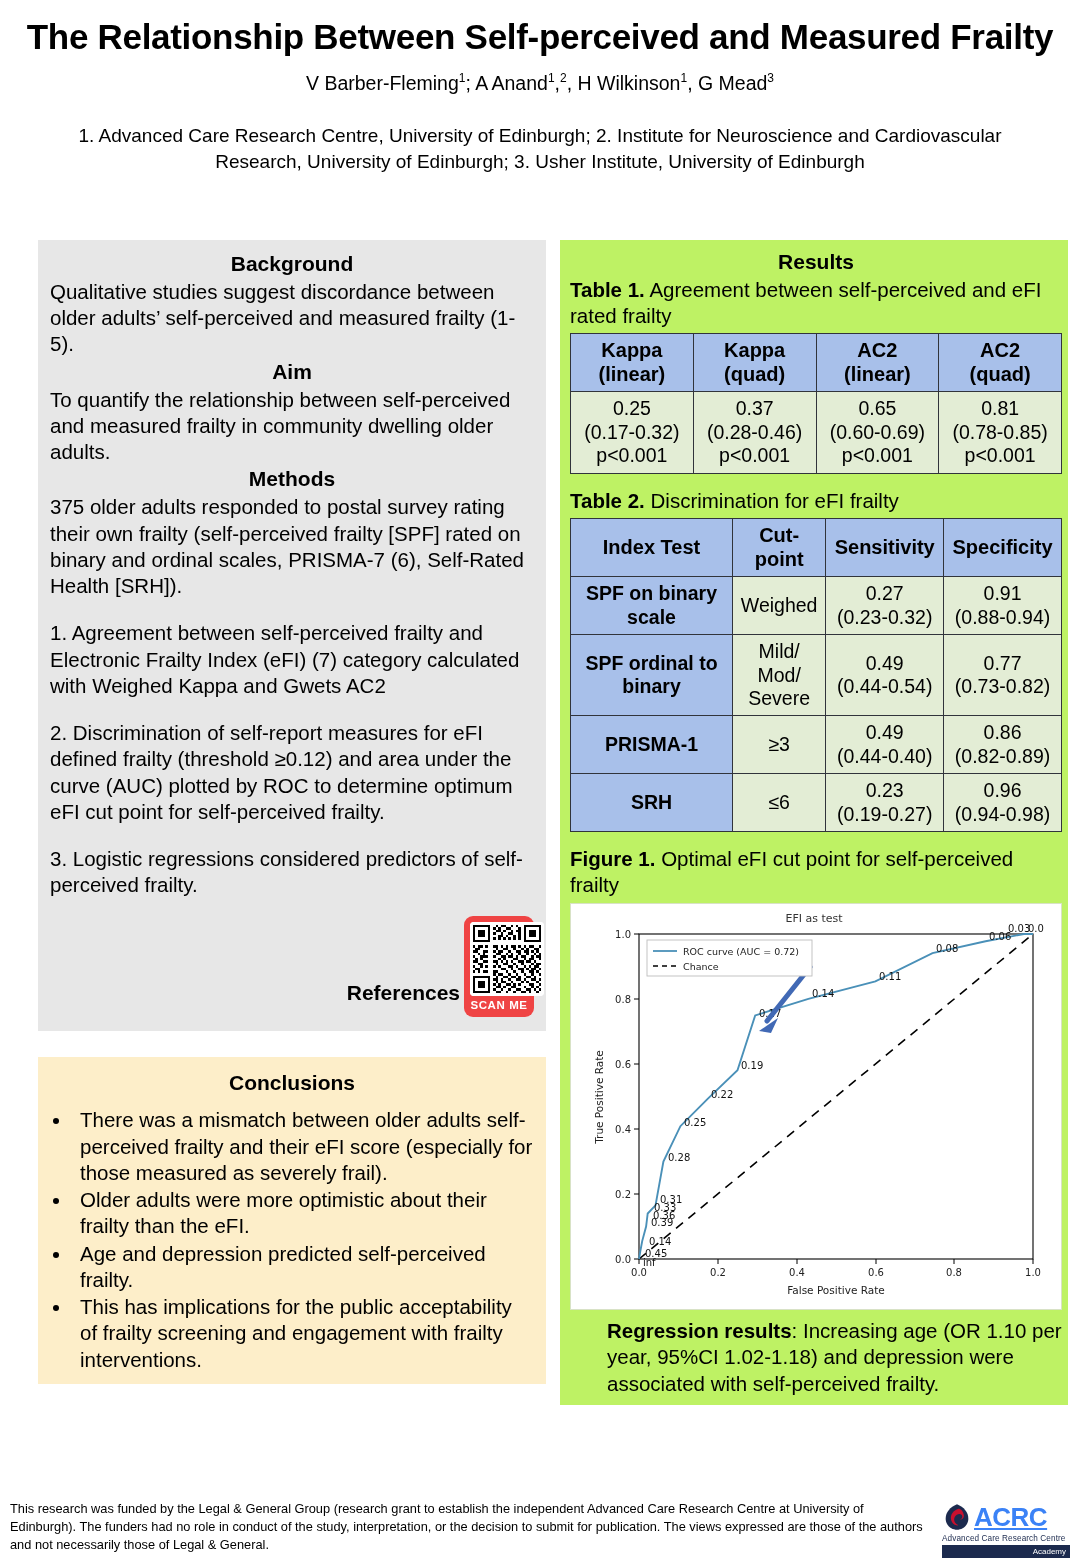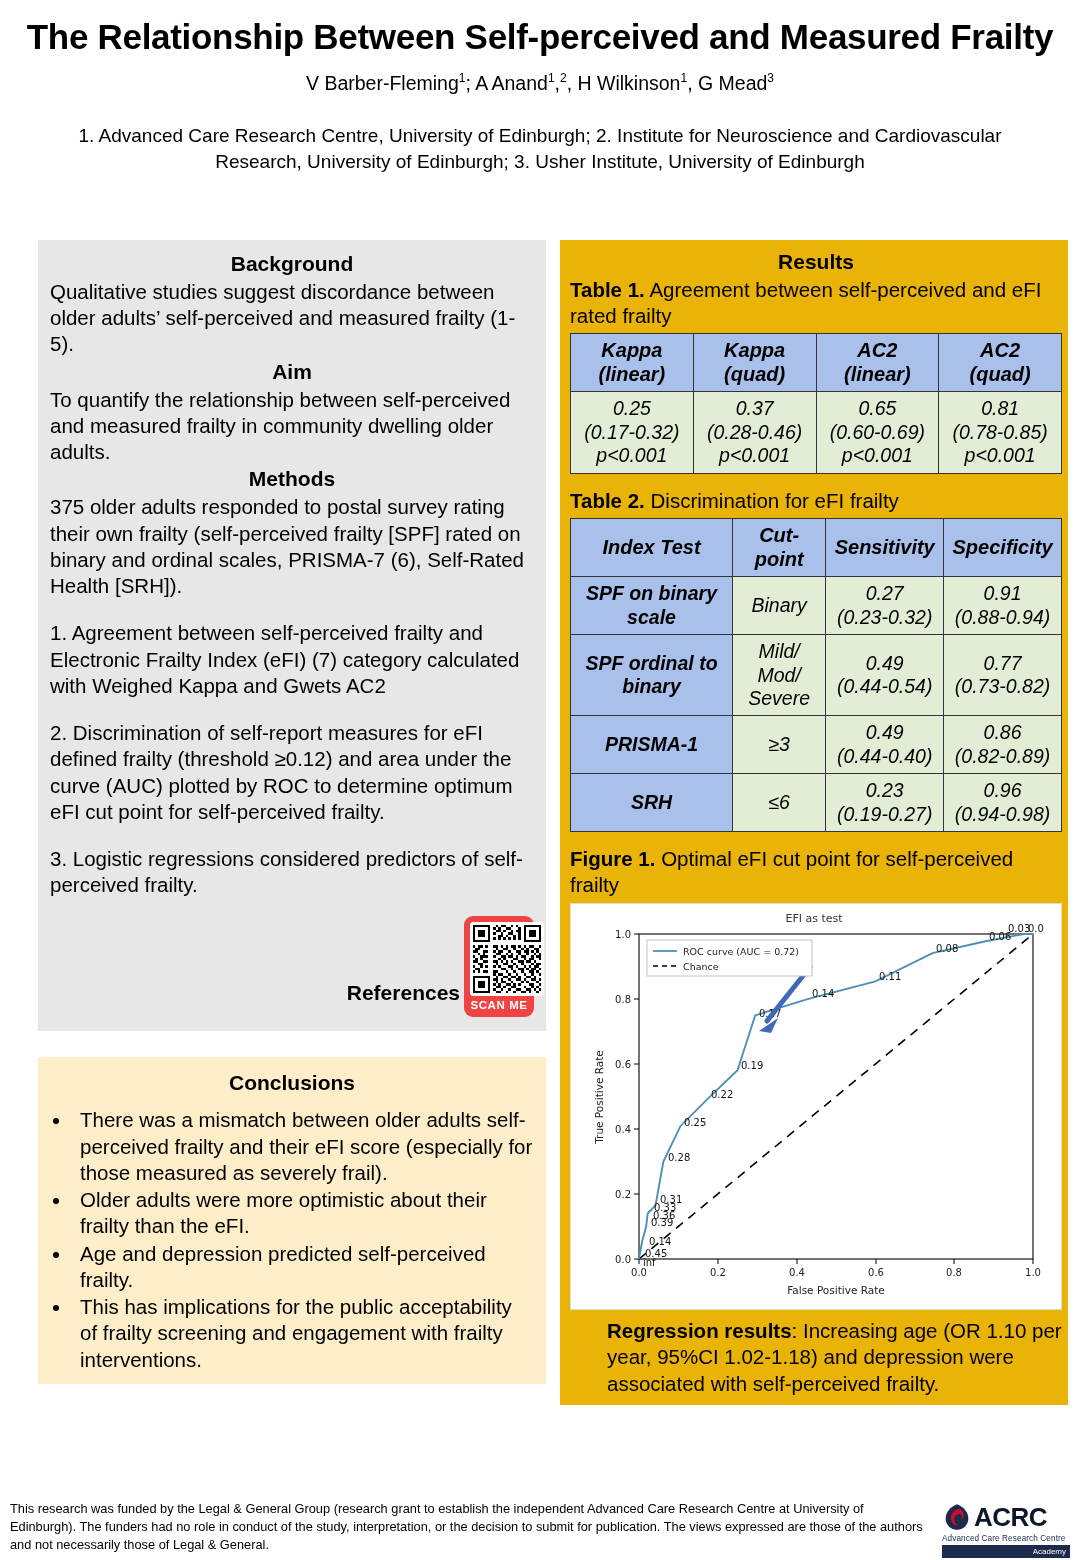--- a/index.html
+++ b/index.html
@@ -68,21 +68,21 @@
     background: #e7e7e7;
     padding: 10px 12px 14px 12px;
     box-sizing: border-box;
   }
   .panel-cream {
     background: #fdeec9;
     padding: 12px 12px 10px 12px;
     box-sizing: border-box;
   }
   .panel-green {
-    background: #eab308;
+    background: #bef264;
     padding: 8px 6px 8px 10px;
     box-sizing: border-box;
   }
 
   .sec-head {
     font-size: 21px;
     font-weight: bold;
     text-align: center;
     margin: 2px 0 3px 0;
   }
@@ -151,21 +151,20 @@
 
   table.data {
     border-collapse: collapse;
     width: 100%;
     table-layout: fixed;
   }
   table.data th, table.data td {
     border: 1.4px solid #31343b;
     text-align: center;
     vertical-align: middle;
-    font-style: italic;
   }
   table.data th {
     background: #a8c0ea;
     font-weight: bold;
     font-size: 20px;
     line-height: 1.18;
     padding: 5px 2px;
   }
   table.data td {
     background: #e3edd5;
@@ -225,23 +224,24 @@
     align-items: center;
   }
   #acrc-mark {
     width: 30px; height: 30px;
     flex: 0 0 30px;
     margin-right: 2px;
   }
   #acrc-word {
     font-size: 26px;
     font-weight: bold;
-    color: #0f172a;
+    color: #3b82f6;
     letter-spacing: -0.5px;
     line-height: 1;
+    text-decoration: underline;
   }
   #acrc-sub {
     font-size: 8.2px;
     color: #1c2a4e;
     letter-spacing: 0.1px;
     margin-top: 2px;
   }
   #acrc-academy {
     background: #1c2a4e;
     color: #ffffff;
@@ -573,21 +573,21 @@
             <th>Index Test</th>
             <th>Cut-point</th>
             <th>Sensitivity</th>
             <th>Specificity</th>
           </tr>
         </thead>
         <tbody>
           <tr>
             <td class="rowhead">SPF on binary scale</td>
             <td>
-              <span class="cellline">Binary</span>
+              <span class="cellline">Weighed</span>
             </td>
             <td>
               <span class="cellline">0.27</span>
               <span class="cellline">(0.23-0.32)</span>
             </td>
             <td>
               <span class="cellline">0.91</span>
               <span class="cellline">(0.88-0.94)</span>
             </td>
           </tr>

